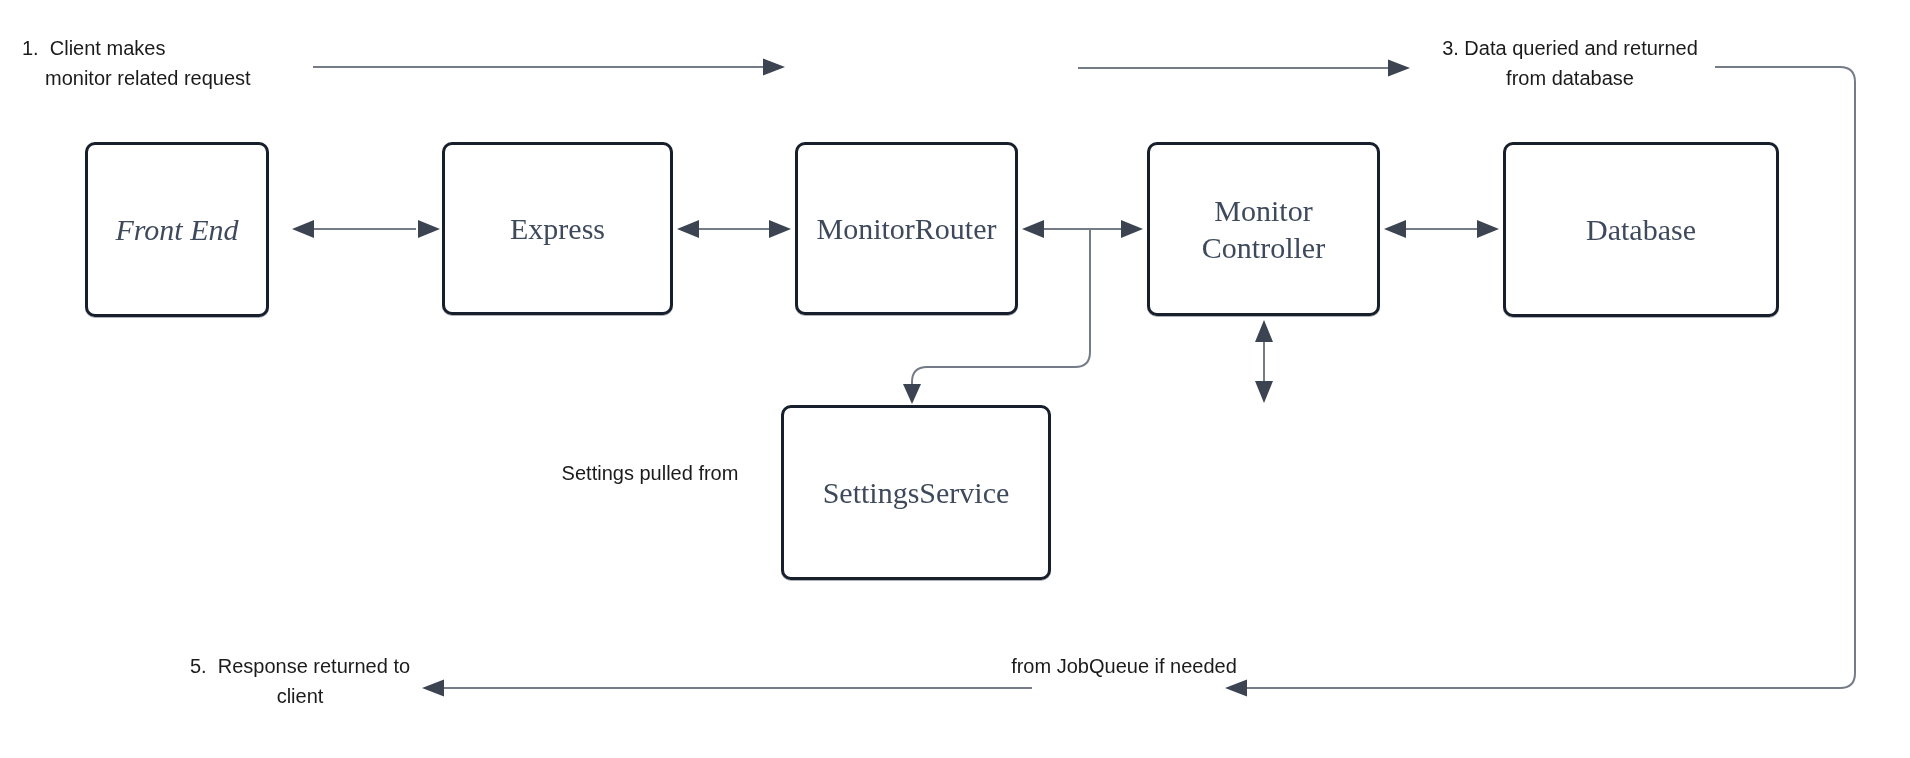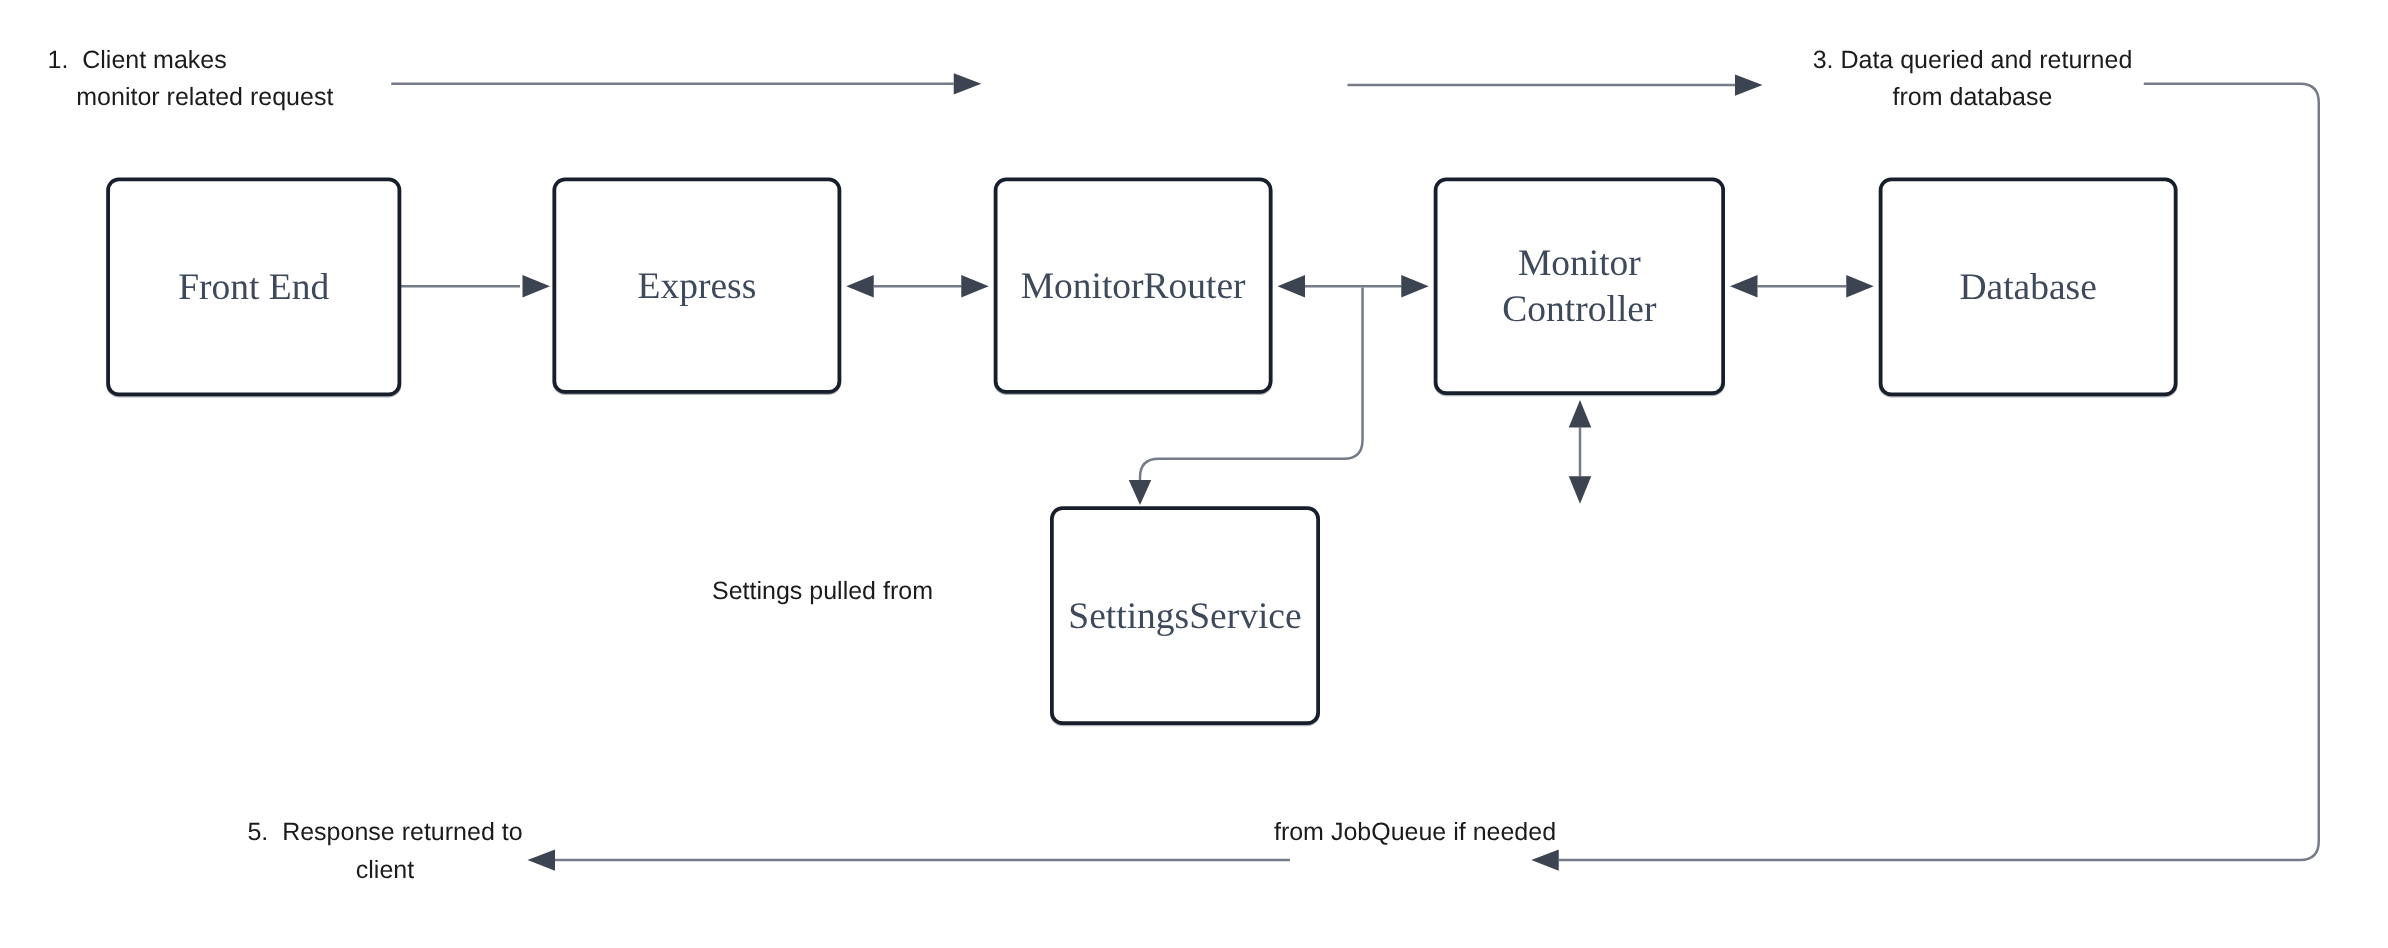--- a/index.html
+++ b/index.html
@@ -46,34 +46,34 @@
     text-align: center;
     padding: 0 12px;
     box-shadow: 0 1px 0 rgba(23,31,45,0.35);
   }
   .node-label {
     font-family: "Liberation Serif", serif;
     font-size: 30px;
     line-height: 1.25;
     color: var(--box-text);
   }
-  .node-front-end          { left:   85px; top: 142px; width: 236px; height: 175px; }
+  .node-front-end          { left:   85px; top: 142px; width: 184px; height: 175px; font-style: italic; }
   .node-express            { left:  442px; top: 142px; width: 231px; height: 173px; }
   .node-monitor-router     { left:  795px; top: 142px; width: 223px; height: 173px; text-align: center; }
   .node-monitor-controller { left: 1147px; top: 142px; width: 233px; height: 174px; }
-  .node-database           { left: 1503px; top: 142px; width: 239px; height: 175px; }
-  .node-settings-service   { left:  840px; top: 405px; width: 216px; height: 175px; text-align: center; }
+  .node-database           { left: 1503px; top: 142px; width: 276px; height: 175px; }
+  .node-settings-service   { left:  781px; top: 405px; width: 270px; height: 175px; text-align: center; }
   .node-job-queue          { left: 1147px; top: 405px; width: 236px; height: 175px; }
   .annotation {
     position: absolute;
     font-size: 20px;
     line-height: 30px;
     color: var(--annotation-text);
   }
-  .annotation .ann-line { white-space: pre; margin-left: 16px; }
+  .annotation .ann-line { white-space: pre; }
   .annotation.centered {
     transform: translateX(-50%);
     text-align: center;
   }
   .ann-step1 { left: 22px; top: 33px; text-align: left; }
   .ann-step1 .line2 { padding-left: 23px; text-align: center; }
   .ann-step2 { left: 931px;  top: 33px; }
   .ann-step3 { left: 1570px; top: 33px; }
   .ann-step4 { left: 1124px; top: 651px; }
   .ann-step5 { left: 300px;  top: 651px; }

